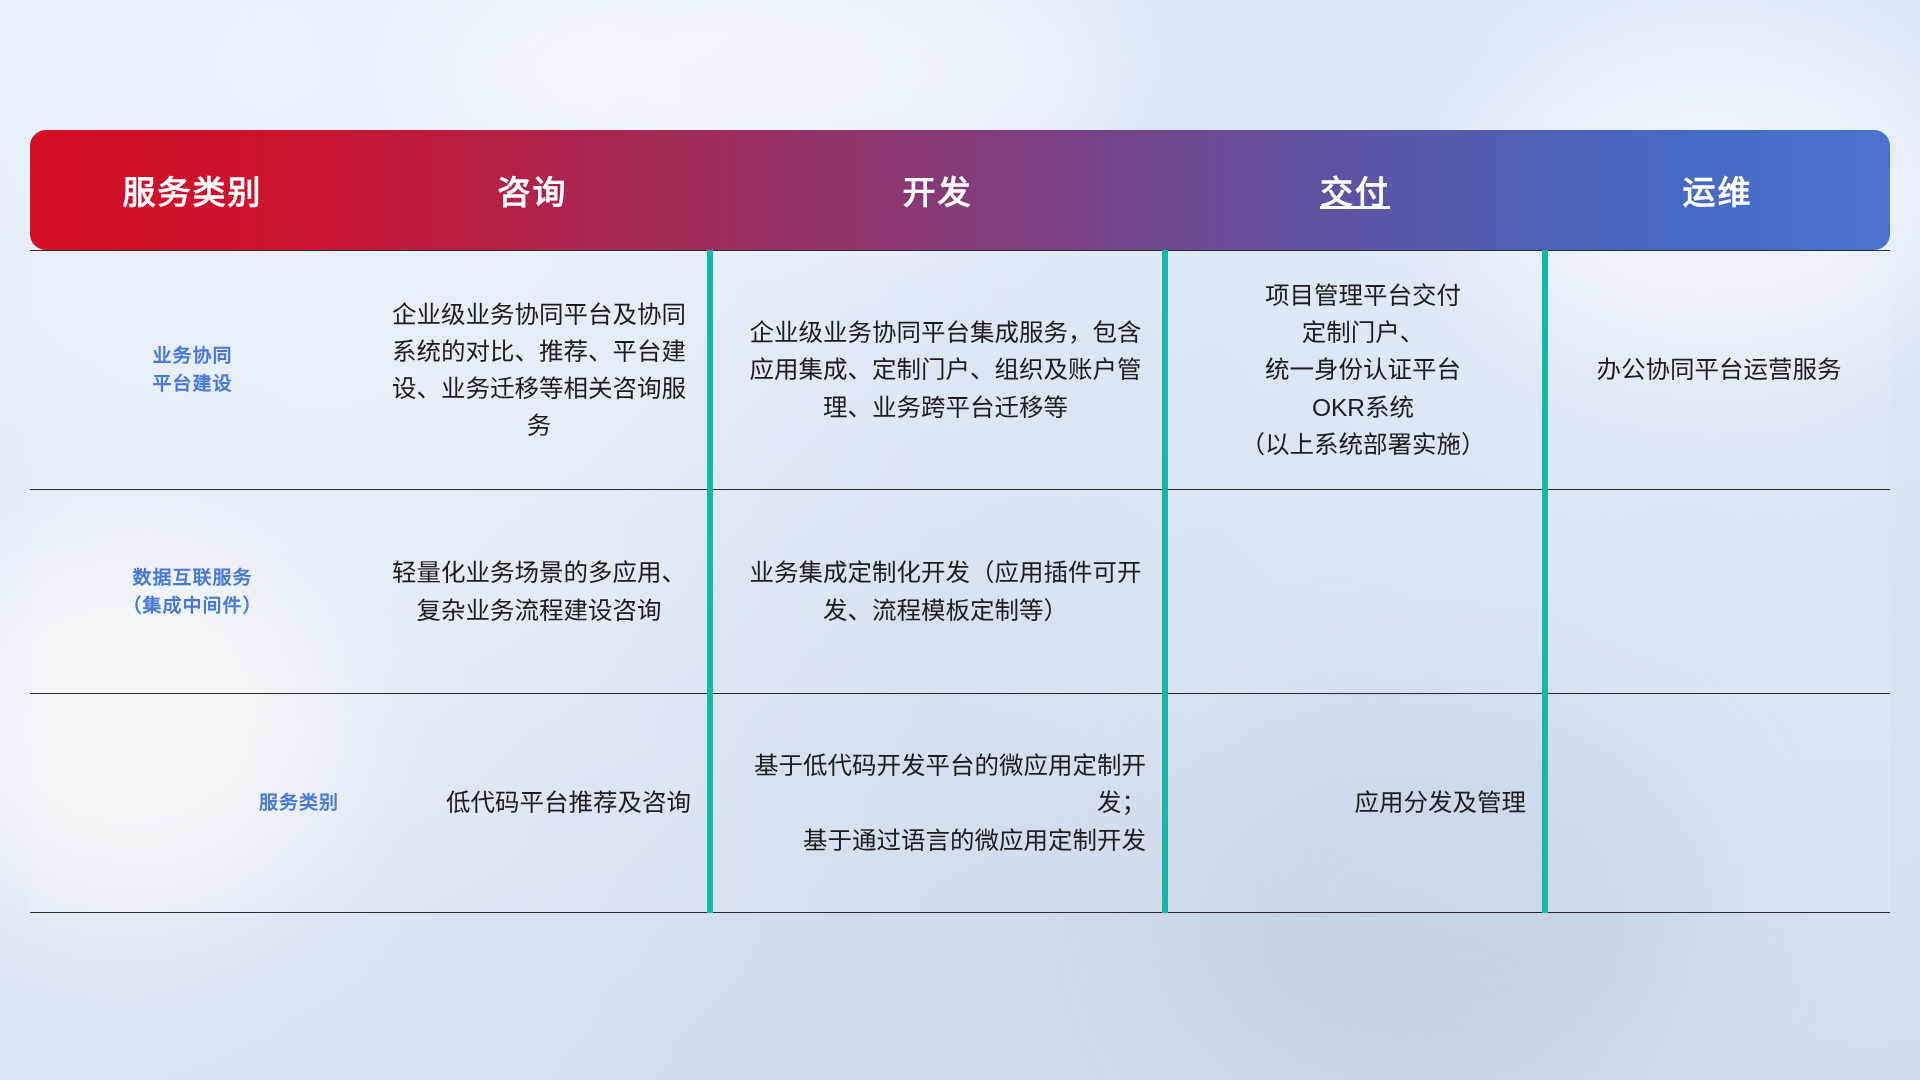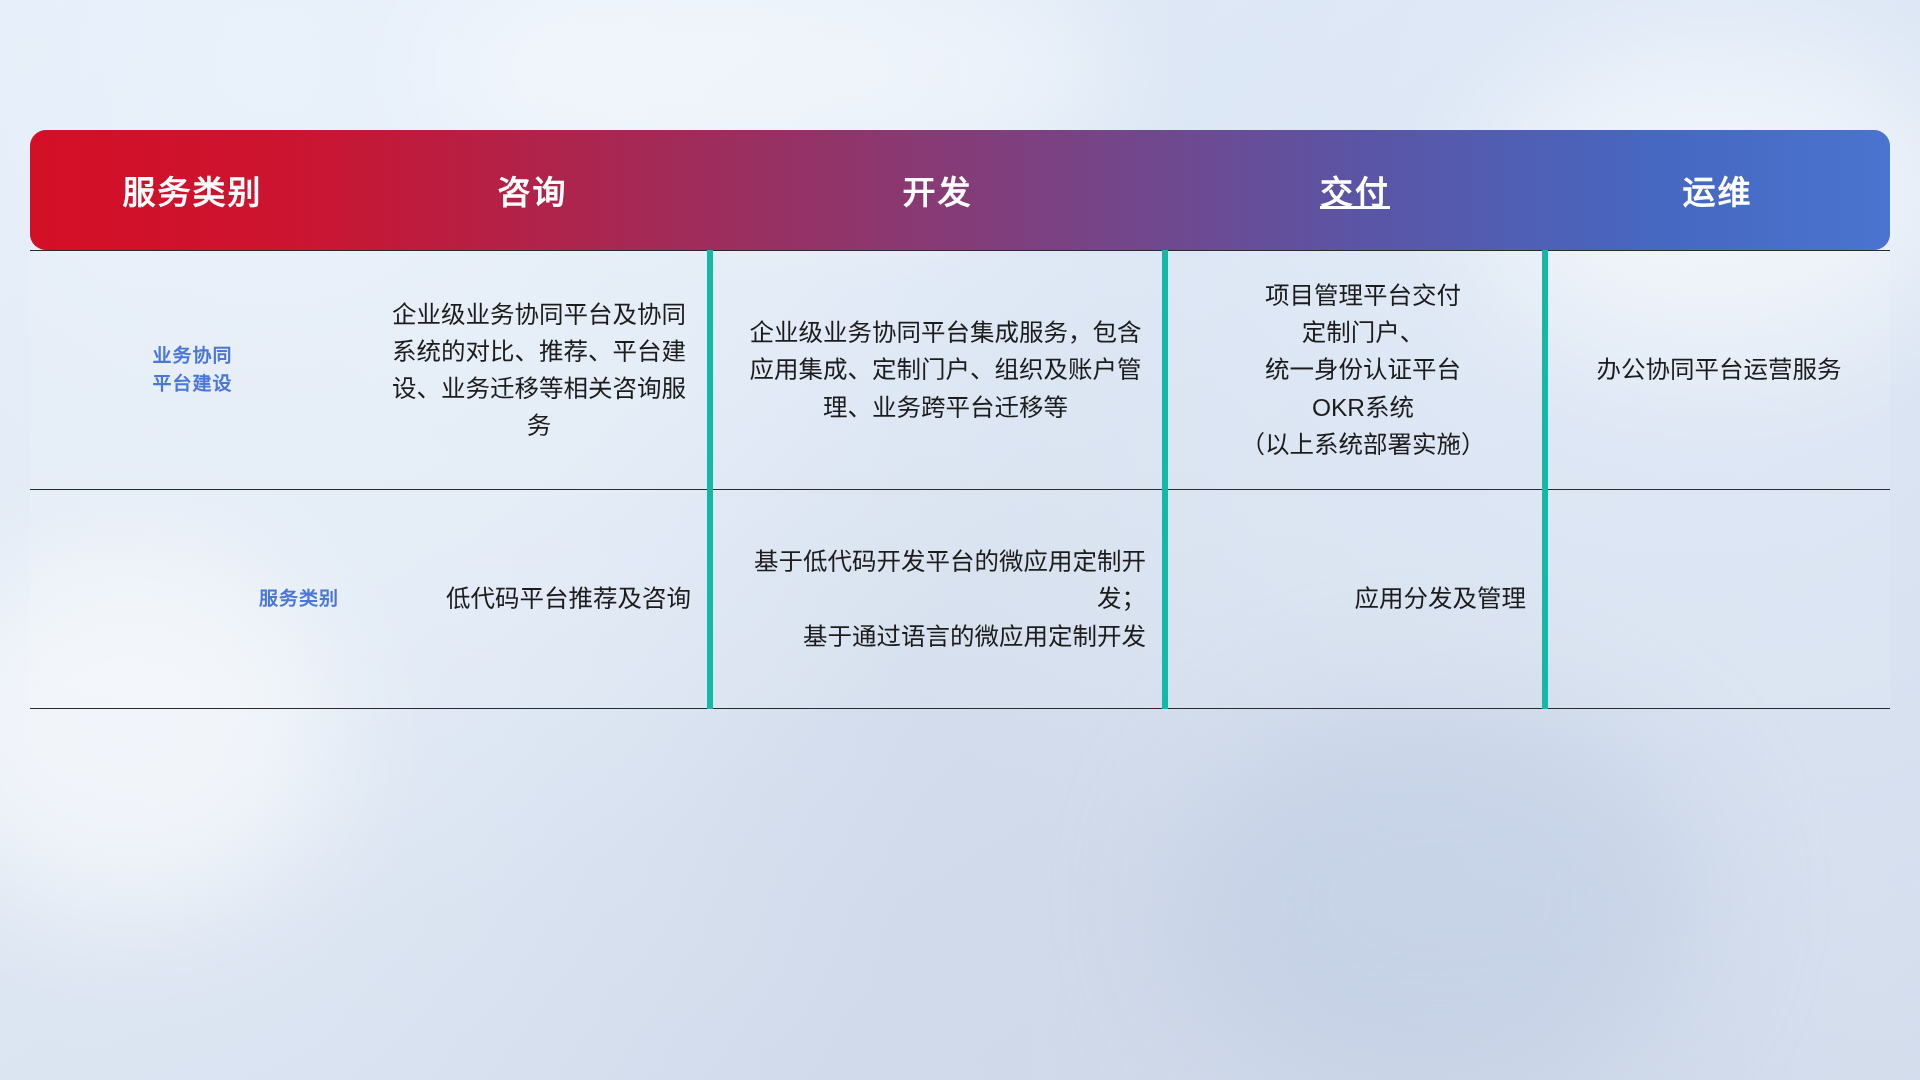--- a/index.html
+++ b/index.html
@@ -152,20 +152,30 @@
           <td class="vsep">
             <span class="cellline">项目管理平台交付</span>
             <span class="cellline">定制门户、</span>
             <span class="cellline">统一身份认证平台</span>
             <span class="cellline">OKR系统</span>
             <span class="cellline">（以上系统部署实施）</span>
           </td>
           <td>办公协同平台运营服务</td>
         </tr>
 
+        <tr class="r2">
+          <td class="cat">
+            <span class="cellline">数据互联服务</span>
+            <span class="cellline">（集成中间件）</span>
+          </td>
+          <td class="vsep">轻量化业务场景的多应用、复杂业务流程建设咨询</td>
+          <td class="vsep">业务集成定制化开发（应用插件可开发、流程模板定制等）</td>
+          <td class="vsep"></td>
+          <td></td>
+        </tr>
 
         <tr class="r3">
           <td class="cat">
             <span class="cellline">服务类别</span>
           </td>
           <td class="vsep">低代码平台推荐及咨询</td>
           <td class="vsep">
             <span class="cellline">基于低代码开发平台的微应用定制开发；</span>
             <span class="cellline">基于通过语言的微应用定制开发</span>
           </td>

